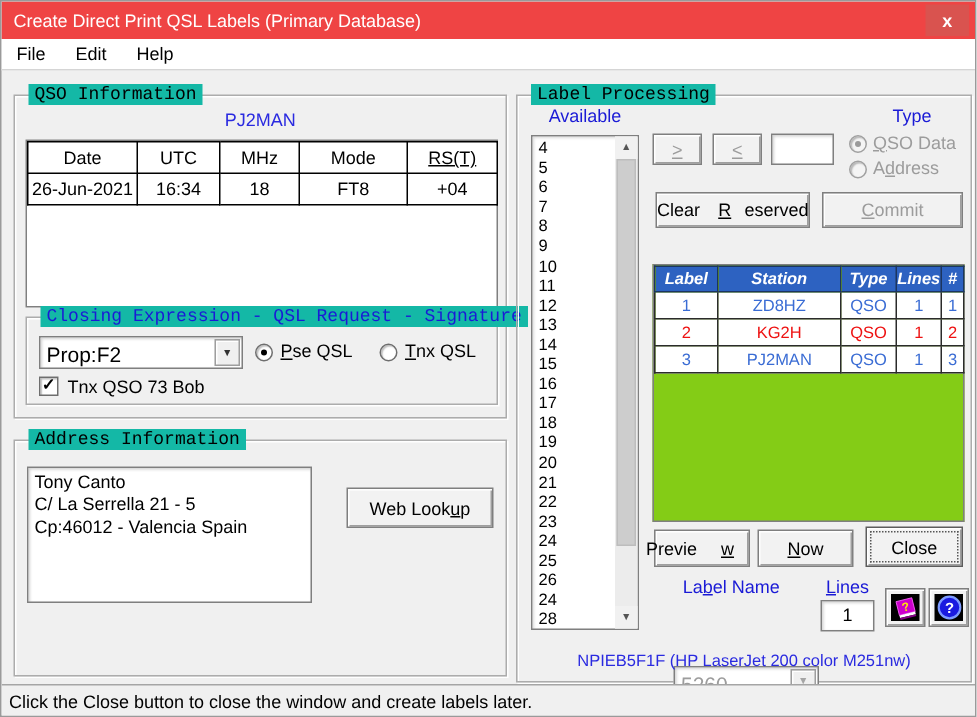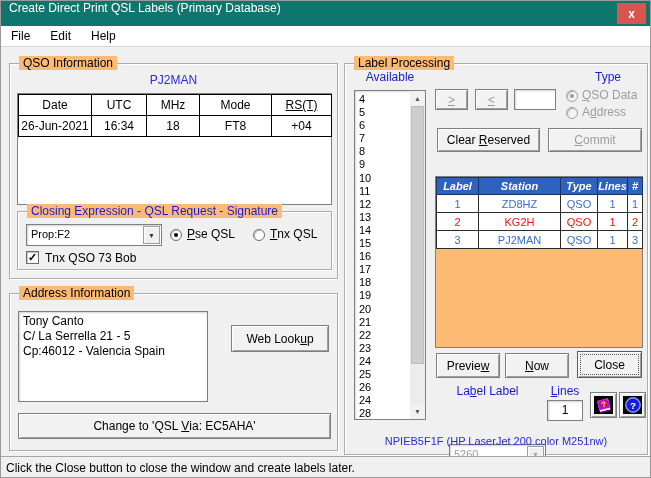--- a/index.html
+++ b/index.html
@@ -1,46 +1,46 @@
 <!DOCTYPE html>
 <html><head>
 <meta charset="utf-8">
 <style>
   html,body{margin:0;padding:0;background:#d8d8d8;}
   *{box-sizing:border-box;font-family:"Liberation Sans",sans-serif;}
   .win{position:relative;width:651px;height:478px;background:#f0f0f0;overflow:hidden;border:1px solid #9a9a9a;}
   
-  .titlebar{position:absolute;left:0;top:0;width:651px;height:25px;background:#0f766e;display:flex;}
+  .titlebar{position:absolute;left:0;top:0;width:651px;height:25px;background:#ef4444;display:flex;align-items:center;}
   .titlebar .title{color:#fff;font-size:12px;padding-left:8px;white-space:nowrap;}
   .closebtn{position:absolute;right:6px;top:2px;width:29px;height:21px;background:#d9534f;color:#fff;
             display:flex;align-items:center;justify-content:center;font-size:12px;font-weight:bold;cursor:pointer;}
   
   .menubar{position:absolute;left:0;top:25px;width:651px;height:21px;background:#ffffff;border-bottom:1px solid #d5d5d5;display:flex;align-items:center;}
   .menuitem{font-size:12px;color:#000;padding:2px 10px;cursor:default;}
   
   .statusbar{position:absolute;left:0;top:455px;width:651px;height:23px;background:#f0f0f0;border-top:1px solid #a5a5a5;
              font-size:12px;color:#000;display:flex;align-items:center;padding-left:5px;}
   
   .group{position:absolute;border:1px solid #acacac;box-shadow:1px 1px 0 #ffffff inset, 1px 1px 0 #ffffff;}
-  .gcap{position:absolute;top:-8px;left:9px;background:#fdba74;padding:0 4px;font-size:12px;color:#000;white-space:nowrap;}
+  .gcap{position:absolute;top:-8px;left:9px;background:#14b8a6;padding:0 4px;font-size:12px;color:#000;white-space:nowrap;font-family:Liberation Mono, monospace;}
   .gcap.blue{color:#1a1ad6;}
   .bluelbl{position:absolute;font-size:12px;color:#1a1ad6;text-align:center;white-space:nowrap;}
   
   .btn{position:absolute;background:#f2f2f2;border:1px solid #7f7f7f;
        box-shadow:inset 1px 1px 0 #ffffff, inset -1px -1px 0 #9f9f9f;
        font-size:12px;color:#000;display:flex;align-items:center;justify-content:center;padding:0;cursor:pointer;white-space:pre;}
   .btn.disabled{color:#9c9c9c;}
   .btn.default{outline:1px dotted #555;outline-offset:-4px;border-color:#5c5c5c;}
   .u{text-decoration:underline;}
   
   .sunken{background:#fff;border:1px solid #7f7f7f;box-shadow:inset 1px 1px 2px rgba(0,0,0,.18);}
   .textbox{position:absolute;font-size:12px;color:#000;}
   
   .combo{position:absolute;background:#fff;border:1px solid #7f7f7f;box-shadow:inset 1px 1px 2px rgba(0,0,0,.18);}
-  .combo .ctext{position:absolute;left:4px;top:3px;font-size:11px;color:#000;}
+  .combo .ctext{position:absolute;left:4px;top:3px;font-size:14px;color:#000;}
   .combo.disabled .ctext{color:#9c9c9c;}
   .combo .cbtn{position:absolute;right:1px;top:1px;bottom:1px;width:17px;background:#f0f0f0;
                border:1px solid #9e9e9e;box-shadow:inset 1px 1px 0 #fff;display:flex;align-items:center;justify-content:center;
                font-size:7px;color:#333;}
   .combo.disabled .cbtn{color:#a5a5a5;}
   
   .radio{position:absolute;width:12px;height:12px;border-radius:50%;background:#fff;border:1px solid #6e6e6e;
          box-shadow:inset 1px 1px 1px rgba(0,0,0,.25);}
   .radio.checked::after{content:"";position:absolute;left:3px;top:3px;width:4px;height:4px;border-radius:50%;background:#000;}
   .radio.disabled{border-color:#a0a0a0;background:#f4f4f4;}
@@ -48,21 +48,21 @@
   .ctrl-lbl{position:absolute;font-size:12px;color:#000;white-space:nowrap;}
   .ctrl-lbl.gray{color:#9c9c9c;}
   .checkbox{position:absolute;width:13px;height:13px;background:#fff;border:1px solid #6e6e6e;
             box-shadow:inset 1px 1px 1px rgba(0,0,0,.25);display:flex;align-items:center;justify-content:center;
             font-size:11px;font-weight:bold;color:#000;line-height:1;}
   
   .qso-panel{position:absolute;background:#fff;border:1px solid #7f7f7f;}
   table.grid{border-collapse:collapse;table-layout:fixed;padding-left:28px;}
   table.grid td,table.grid th{border:1px solid #000;font-size:12px;font-weight:normal;text-align:center;height:21px;padding:0;background:#fff;color:#000;overflow:hidden;}
   
-  .rwrap{position:absolute;background:#fdba74;border:1px solid #7f7f7f;}
+  .rwrap{position:absolute;background:#84cc16;border:1px solid #7f7f7f;}
   table.rtable{border-collapse:collapse;table-layout:fixed;width:100%;}
   table.rtable th{background:#2d62c1;color:#fff;font-size:11px;font-weight:bold;font-style:italic;border:1px solid #1c355e;height:17px;padding:0;overflow:hidden;}
   table.rtable td{border:1px solid #2b2b2b;font-size:11px;text-align:center;height:18px;padding:0;background:#fff;color:#3a6cd4;}
   table.rtable tr.red td{color:#ee1111;}
   
   .listbox{position:absolute;background:#fff;border:1px solid #7f7f7f;box-shadow:inset 1px 1px 2px rgba(0,0,0,.15);}
   .list-items{position:absolute;left:1px;top:2px;right:16px;bottom:1px;overflow:hidden;}
   .list-items div{font-size:11px;line-height:13.1px;padding-left:3px;color:#000;}
   .vscroll{position:absolute;right:0;top:0;bottom:0;width:15px;background:#ececec;}
   .sb-btn{position:absolute;left:0;width:15px;height:15px;background:#f1f1f1;color:#555;
@@ -139,21 +139,20 @@
   </div>
 
   <div class="group" style="left:8px;top:292px;width:329px;height:158px;">
     <span class="gcap">Address Information</span>
     <div class="sunken addrtext" style="left:8px;top:17px;width:190px;height:91px;">
       <div>Tony Canto</div>
       <div>C/ La Serrella 21 - 5</div>
       <div>Cp:46012 - Valencia Spain</div>
     </div>
     <button class="btn" style="left:221px;top:31px;width:98px;height:27px;"><span>Web Look</span><span class="u">u</span><span>p</span></button>
-    <button class="btn" style="left:8px;top:119px;width:313px;height:26px;"><span>Change to 'QSL </span><span class="u">V</span><span>ia: EC5AHA'</span></button>
   </div>
 
   <div class="group" style="left:343px;top:62px;width:304px;height:392px;">
     <span class="gcap">Label Processing</span>
 
     <span class="bluelbl" style="left:9px;top:6px;width:72px;">Available</span>
     <div class="listbox" style="left:9px;top:26px;width:72px;height:330px;">
       <div class="list-items">
           <div>4</div>
           <div>5</div>
@@ -197,21 +196,21 @@
 
     <span class="bluelbl" style="left:168px;top:6px;width:44px;margin-top:24px;"><span>Act</span><span class="u">i</span><span>ve</span></span>
     <div class="sunken textbox" style="position:absolute;left:169px;top:25px;width:42px;height:21px;"></div>
 
     <span class="bluelbl" style="left:232px;top:6px;width:62px;">Type</span>
     <span class="radio disabled checked" style="left:221px;top:26px;"></span>
     <span class="ctrl-lbl gray" style="left:237px;top:24px;"><span></span><span class="u">Q</span><span>SO Data</span></span>
     <span class="radio disabled" style="left:221px;top:43px;"></span>
     <span class="ctrl-lbl gray" style="left:237px;top:41px;"><span>A</span><span class="u">d</span><span>dress</span></span>
 
-    <button class="btn" style="left:92px;top:64px;width:103px;height:24px;"><span>Clear </span><span class="u">R</span><span>eserved</span></button>
+    <button class="btn" style="left:92px;top:64px;width:103px;height:24px;justify-content:space-between;"><span>Clear </span><span class="u">R</span><span>eserved</span></button>
     <button class="btn disabled" style="left:203px;top:64px;width:94px;height:24px;"><span></span><span class="u">C</span><span>ommit</span></button>
 
 
     <div class="rwrap" style="left:90px;top:112px;width:208px;height:172px;">
       <table class="rtable">
         <tbody>
             <tr>
           <th style="width:42px;">Label</th>
           <th style="width:82px;">Station</th>
           <th style="width:37px;">Type</th>
@@ -236,25 +235,25 @@
           <td>3</td>
           <td>PJ2MAN</td>
           <td>QSO</td>
           <td>1</td>
           <td>3</td>
         </tr>
       </tbody>
         </table>
     </div>
 
-    <button class="btn" style="left:91px;top:289px;width:64px;height:25px;"><span>Previe</span><span class="u">w</span><span></span></button>
+    <button class="btn" style="left:91px;top:289px;width:64px;height:25px;gap:16px;"><span>Previe</span><span class="u">w</span><span></span></button>
     <button class="btn" style="left:160px;top:289px;width:64px;height:25px;"><span></span><span class="u">N</span><span>ow</span></button>
     <button class="btn default" style="left:232px;top:287px;width:65px;height:27px;">Close</button>
 
-    <span class="bluelbl" style="left:94px;top:320px;width:97px;"><span>La</span><span class="u">b</span><span>el Label</span></span>
+    <span class="bluelbl" style="left:94px;top:320px;width:97px;"><span>La</span><span class="u">b</span><span>el Name</span></span>
     <div class="combo disabled" style="left:104px;top:336px;width:97px;height:21px;margin-top:44px;">
       <span class="ctext">5260</span>
       <div class="cbtn">
           <span>▼</span>
         </div>
     </div>
 
     <span class="bluelbl" style="left:198px;top:320px;width:44px;"><span></span><span class="u">L</span><span>ines</span></span>
     <div class="sunken textbox" style="position:absolute;left:202px;top:336px;width:36px;height:21px;text-align:center;line-height:19px;">1</div>
 

